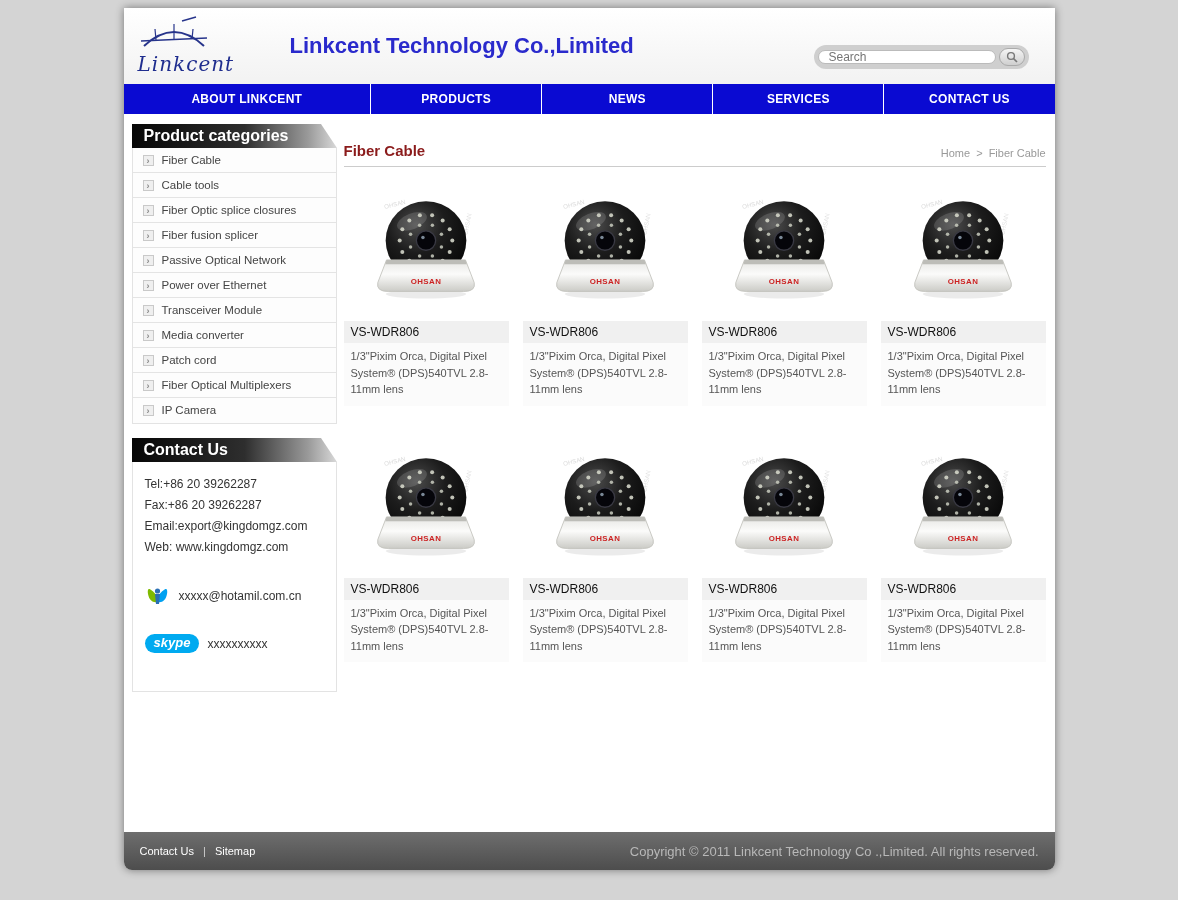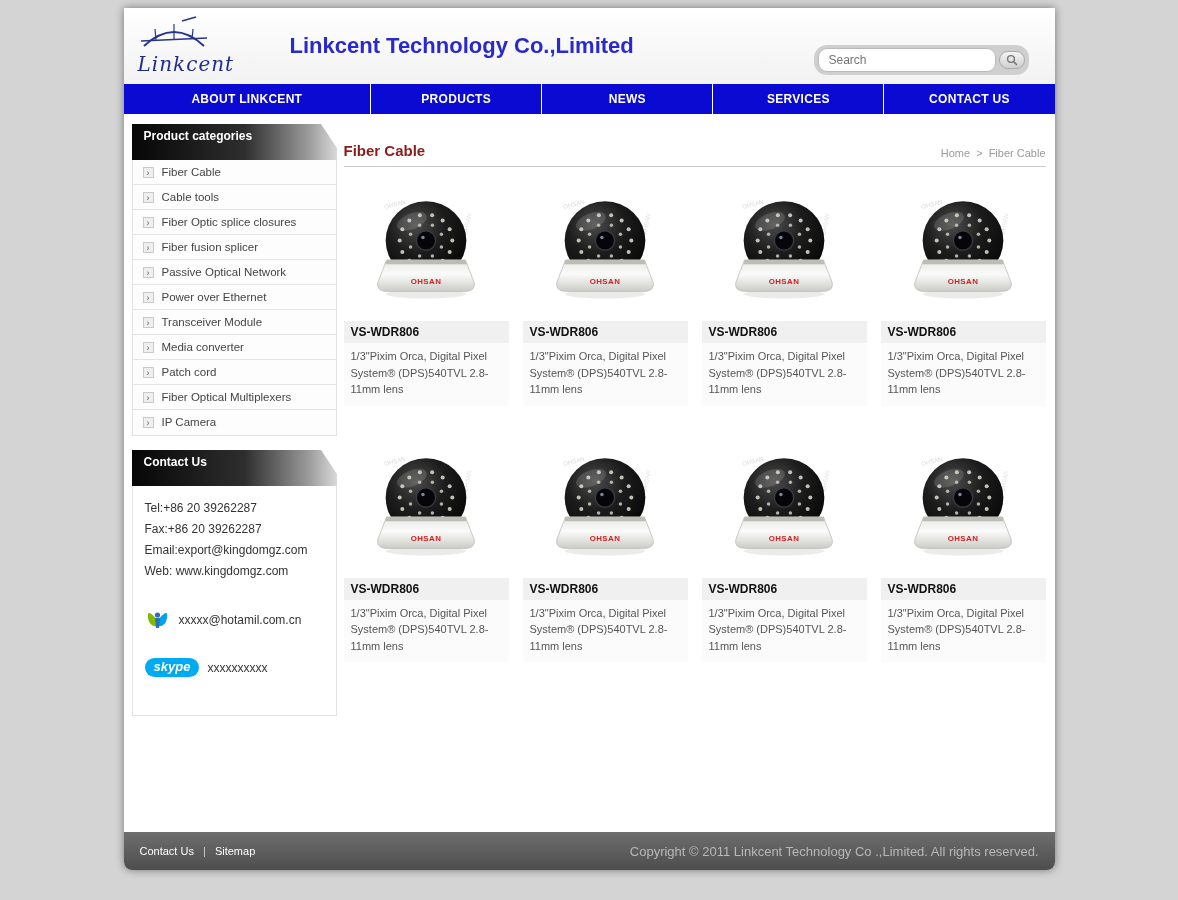--- a/index.html
+++ b/index.html
@@ -25,21 +25,21 @@
     font-family:"DejaVu Serif", serif; font-style:italic;
     color:#1f2d8e; font-size:20px; letter-spacing:1px; margin-top:-2px;
   }
   .company-name { color:#2a2acc; font-size:22px; font-weight:bold; margin-left:34px; }
   .search-wrap {
     position:absolute; right:26px; top:37px;
     background:#cfcfcf; border-radius:13px; padding:3px 4px;
     display:flex; align-items:center; gap:3px;
   }
   .search-input {
-    width:178px; height:24px; border:1px solid #bbb; border-radius:9px;
+    width:178px; height:14px; border:1px solid #bbb; border-radius:9px;
     padding:0 10px; font-size:12px; color:#0369a1; outline:none;
   }
   .search-btn {
     width:26px; height:18px; border:1px solid #aaa; border-radius:9px;
     background:linear-gradient(#f5f5f5,#cfcfcf); cursor:pointer;
     display:flex; align-items:center; justify-content:center; padding:0;
   }
 
   
   .nav { display:flex; background:#0a0ad2; height:30px; }
@@ -50,22 +50,22 @@
   }
   .nav-item:first-child { flex:1.45; }
   .nav-item:last-child { border-right:none; }
 
   
   .content { flex:1; display:flex; gap:7px; padding:10px 9px 0 8px; align-items:flex-start; }
 
   
   .sidebar { width:205px; flex:none; }
   .side-header {
-    height:36px; line-height:24px; padding-left:12px; position:relative;
-    color:#fff; font-size:12px; font-weight:bold;
+    height:24px; line-height:24px; padding-left:12px; position:relative;
+    color:#fff; font-size:16px; font-weight:bold;
     background:linear-gradient(90deg,#060606,#2e2e2e 55%,#9a9a9a 86%,#d9d9d9);
   }
   .side-header::after {
     content:""; position:absolute; right:0; top:0;
     border-top:24px solid #ffffff; border-left:16px solid transparent;
   }
   .cat-list { list-style:none; margin:0; padding:0; border:1px solid #e3e3e3; border-top:none; }
   .cat-item {
     height:25px; line-height:25px; border-bottom:1px solid #e4e4e4;
     font-size:11.5px; color:#444; padding-left:10px; cursor:pointer;
@@ -129,21 +129,21 @@
   .breadcrumb .sep { margin:0 3px; }
 
   .grid {
     margin-top:16px; display:grid; grid-template-columns:repeat(4,1fr);
     column-gap:14px; row-gap:34px;
   }
   .card { background:#fbfbfb; cursor:pointer; }
   .card-img { height:138px; background:#fff; display:flex; align-items:center; justify-content:center; }
   .cam { width:132px; height:114px; }
   .card-name {
-    font-size:12px; font-weight:bold; color:#111; background:#f0f0f0;
+    font-size:12px; font-weight:normal; color:#111; background:#f0f0f0;
     padding:4px 7px;
   }
   .card-desc { font-size:11px; color:#555; line-height:1.5; padding:5px 7px 8px 7px; }
 
   
   .footer {
     height:38px; margin-top:18px; background:linear-gradient(#6e6e6e,#4d4d4d);
     display:flex; align-items:center; justify-content:space-between;
     padding:0 16px; border-radius:0 0 8px 8px;
   }

